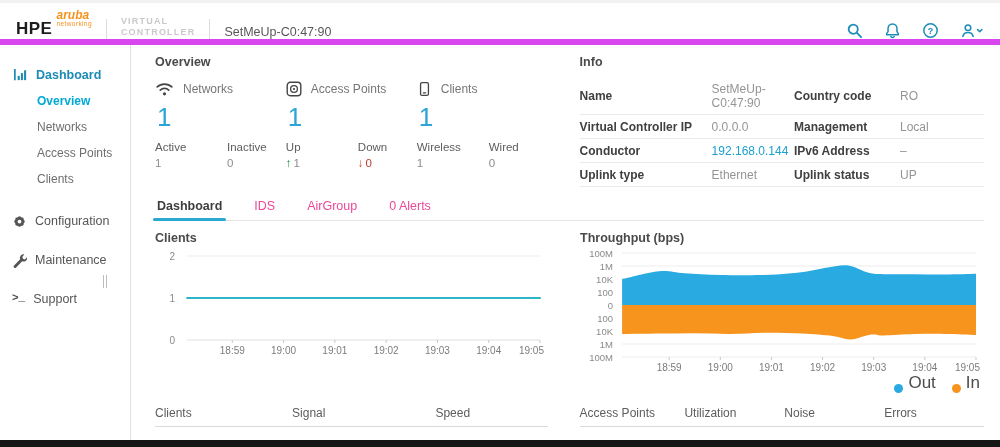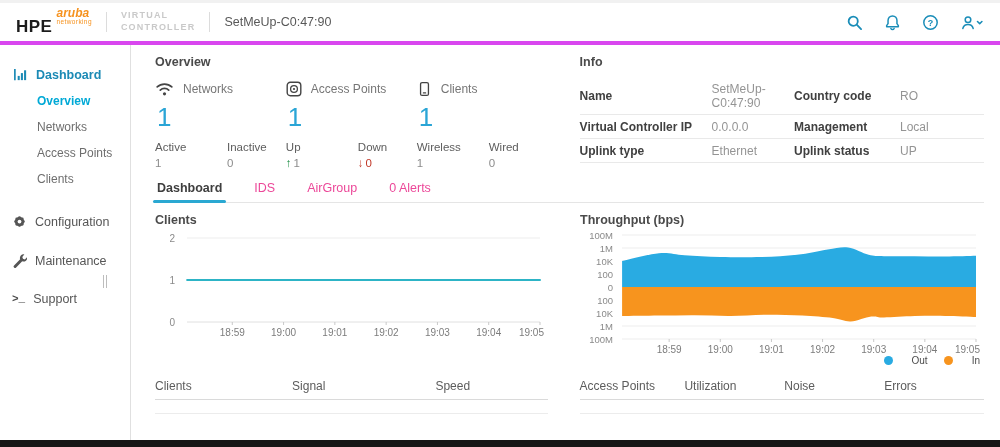--- a/index.html
+++ b/index.html
@@ -1,39 +1,39 @@
 <!DOCTYPE html>
 <html><head>
 <meta charset="utf-8">
 <style>
   * { box-sizing: border-box; margin: 0; padding: 0; }
   html,body { width:1000px; height:447px; overflow:hidden; background:#fff;
     font-family:"Liberation Sans", sans-serif; }
   .app { position:relative; width:1000px; height:447px; border-top:3px solid #f1f1f1; }
 
   
-  .hdr { height:42px; display:flex; align-items:center; padding:8px 16px; border-bottom:4px solid #d946ef; background:#fff; }
+  .hdr { height:42px; display:flex; align-items:flex-end; padding:0 16px; border-bottom:6px solid #d946ef; background:#fff; }
   .logo { display:flex; align-items:flex-end; gap:4px; cursor:pointer; }
   .logo .hpe { font-weight:800; font-size:17px; color:#1c1c1c; letter-spacing:.5px; }
   .aruba-wrap { display:flex; flex-direction:column; line-height:1; margin-bottom:12px; }
   .aruba-wrap .aruba { color:#f6921e; font-weight:700; font-style:italic; font-size:12px; }
   .aruba-wrap .networking { color:#f6921e; font-size:6.5px; letter-spacing:.4px; }
   .vsep { width:1px; height:20px; background:#dcdcdc; margin:0 14px; }
   .product { font-size:9px; font-weight:700; color:#c9c9c9; letter-spacing:1.2px; line-height:1.3; text-transform:uppercase; }
   .device { font-size:12.5px; color:#585858; }
   .hdr-icons { margin-left:auto; display:flex; align-items:center; gap:21px; }
   .hdr-icons .hicon { display:flex; align-items:center; cursor:pointer; }
 
   
   .page { display:flex; height:395px; }
   .sidebar { width:131px; border-right:1px solid #e0e0e0; padding-top:18px; flex-shrink:0; }
   .nav-main { display:flex; align-items:center; gap:8px; padding:4px 0 6px 13px; font-size:12.5px; font-weight:700; color:#1b8ab5; cursor:pointer; }
   .nav-sub { padding:6px 0 6px 37px; font-size:12px; color:#6e6e6e; cursor:pointer; }
   .nav-sub.active { color:#00a9d6; font-weight:700; }
-  .nav-sect { display:flex; align-items:center; gap:8px; padding:8px 0 8px 12px; font-size:12.5px; color:#565656; cursor:pointer; margin-top:8px; }
+  .nav-sect { display:flex; gap:8px; padding:8px 0 8px 12px; font-size:12.5px; color:#565656; cursor:pointer; margin-top:8px; }
   .nav-sect .mono { font-family:"Liberation Mono", monospace; font-weight:700; font-size:11px; color:#4a4a4a; }
 
   .main { flex:1; padding:10px 16px 0 24px; position:relative; }
   .sect-title { font-size:12.5px; font-weight:700; color:#4a4a4a; }
 
   .main-top { display:grid; grid-template-columns:1fr 1.03fr; column-gap:32px; }
 
   
   .stats { display:grid; grid-template-columns:1fr 1fr 1fr; margin-top:12px; }
   .stat-head { display:flex; align-items:center; gap:9px; font-size:12px; color:#767676; }
@@ -55,21 +55,21 @@
   
   .tabs { display:flex; gap:28px; margin-top:7px; border-bottom:1px solid #e5e5e5; }
   .tab { font-size:12.5px; color:#ec4899; padding:5px 2px 7px; cursor:pointer; position:relative; }
   .tab.active { color:#3e3e3e; font-weight:700; }
   .tab.active::after { content:""; position:absolute; left:-2px; right:-2px; bottom:-1px; height:3px; background:#2aa8d2; border-radius:2px; }
 
   
   .charts { display:grid; grid-template-columns:1fr 1.03fr; column-gap:32px; margin-top:10px; }
   .chart-title { font-size:12.5px; font-weight:700; color:#4a4a4a; margin-bottom:3px; }
   .legend { display:flex; justify-content:flex-end; gap:16px; margin-top:1px; padding-right:4px; }
-  .legend-item { display:flex; align-items:center; gap:19px; font-size:10px; color:#4d4d4d; }
+  .legend-item { display:flex; align-items:flex-end; gap:5px; font-size:17px; color:#4d4d4d; }
   .legend-dot { width:9px; height:9px; border-radius:50%; display:inline-block; }
 
   
   .rf { margin-top:8px; }
   .rf-tables { display:grid; grid-template-columns:1fr 1.03fr; column-gap:32px; margin-top:9px; }
   .rf-head { display:grid; padding:4px 0 6px; border-bottom:1px solid #dadada; font-size:12px; color:#5c5c5c; }
   .rf-row { display:grid; padding:6px 0 7px; border-bottom:1px solid #ececec; align-items:center; font-size:12px; color:#3f3f3f; }
   .cols3 { grid-template-columns:1.1fr 1.15fr .9fr; }
   .cols4 { grid-template-columns:1.05fr 1fr 1fr 1fr; }
 
@@ -253,20 +253,26 @@
               <span class="info-label">Name</span>
                 <span class="info-value">SetMeUp-C0:47:90</span>
               <span class="info-label">Country code</span>
                 <span class="info-value">RO</span>
             </div>
             <div class="info-row">
               <span class="info-label">Virtual Controller IP</span>
                 <span class="info-value">0.0.0.0</span>
               <span class="info-label">Management</span>
                 <span class="info-value">Local</span>
+            </div>
+            <div class="info-row">
+              <span class="info-label">Conductor</span>
+                <span class="info-value info-link">192.168.0.144</span>
+              <span class="info-label">IPv6 Address</span>
+                <span class="info-value">–</span>
             </div>
             <div class="info-row">
               <span class="info-label">Uplink type</span>
                 <span class="info-value">Ethernet</span>
               <span class="info-label">Uplink status</span>
                 <span class="info-value">UP</span>
             </div>
           </div>
         </section>
       </div>

